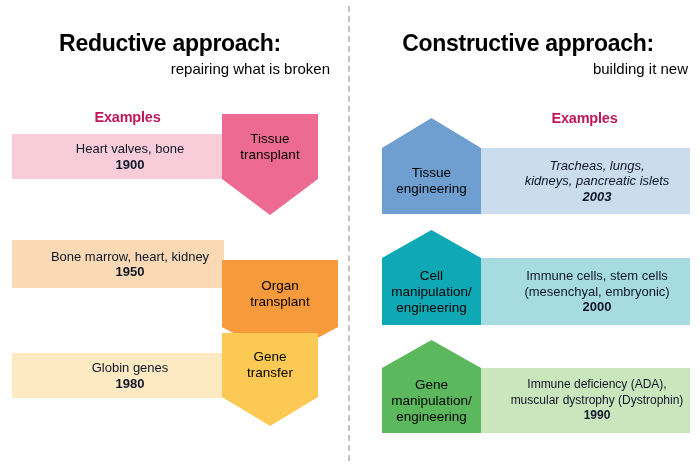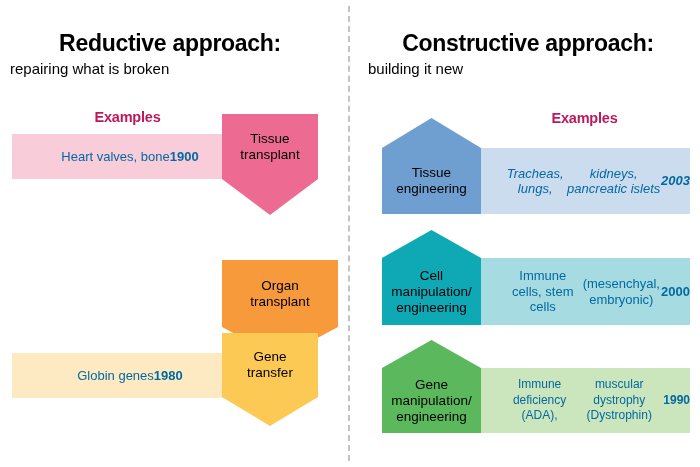--- a/index.html
+++ b/index.html
@@ -36,21 +36,21 @@
     font-weight: bold;
     color: #000000;
     letter-spacing: -0.3px;
   }
   .title-main {
     font-size: 23px;
     line-height: 26px;
   }
   .title-sub {
     position: absolute;
-    text-align: left;
+    text-align: right;
     font-size: 15px;
     line-height: 17px;
     color: #000000;
     font-weight: normal;
   }
   .examples-label {
     position: absolute;
     text-align: center;
     font-size: 14.5px;
     font-weight: bold;
@@ -65,26 +65,26 @@
 
   
   #title-right    { left: 368px; top: 30px;  width: 320px; }
   #subtitle-right { left: 368px; top: 60px;  width: 320px; }
   #examples-right { left: 482px; top: 110px; width: 205px; }
 
   
   .bar {
     position: absolute;
     display: flex;
-    flex-direction: row;
+    flex-direction: column;
     align-items: center;
     justify-content: center;
     box-sizing: border-box;
     text-align: center;
-    color: #0369a1;
+    color: #0f172a;
     font-size: 13px;
     line-height: 15.5px;
     padding-left: 24px;
   }
   .bar .yr { font-weight: bold; }
 
   .shape {
     position: absolute;
     display: flex;
     align-items: center;
@@ -135,20 +135,24 @@
   <div class="shape arrow-down" style="left:222px; top:114px; width:96px; height:101px;">
     <svg viewBox="0 0 96 101" preserveAspectRatio="none">
       <polygon points="0,0 96,0 96,65 48,101 0,65" fill="#ed6b93"></polygon>
     </svg>
     <div class="inner" style="margin-bottom:36px;">
       <div>Tissue</div>
       <div>transplant</div>
     </div>
   </div>
 
+  <div class="bar" style="left:12px; top:240px; width:212px; height:48px; background:#fbd9b4;">
+    <div>Bone marrow, heart, kidney</div>
+    <div class="yr">1950</div>
+  </div>
   <div class="shape arrow-down" style="left:222px; top:221px; width:116px; height:98px;margin-top:39px;">
     <svg viewBox="0 0 96 98" preserveAspectRatio="none">
       <polygon points="0,0 96,0 96,67 48,98 0,67" fill="#f79a3c"></polygon>
     </svg>
     <div class="inner" style="margin-bottom:31px;">
       <div>Organ</div>
       <div>transplant</div>
     </div>
   </div>
 

